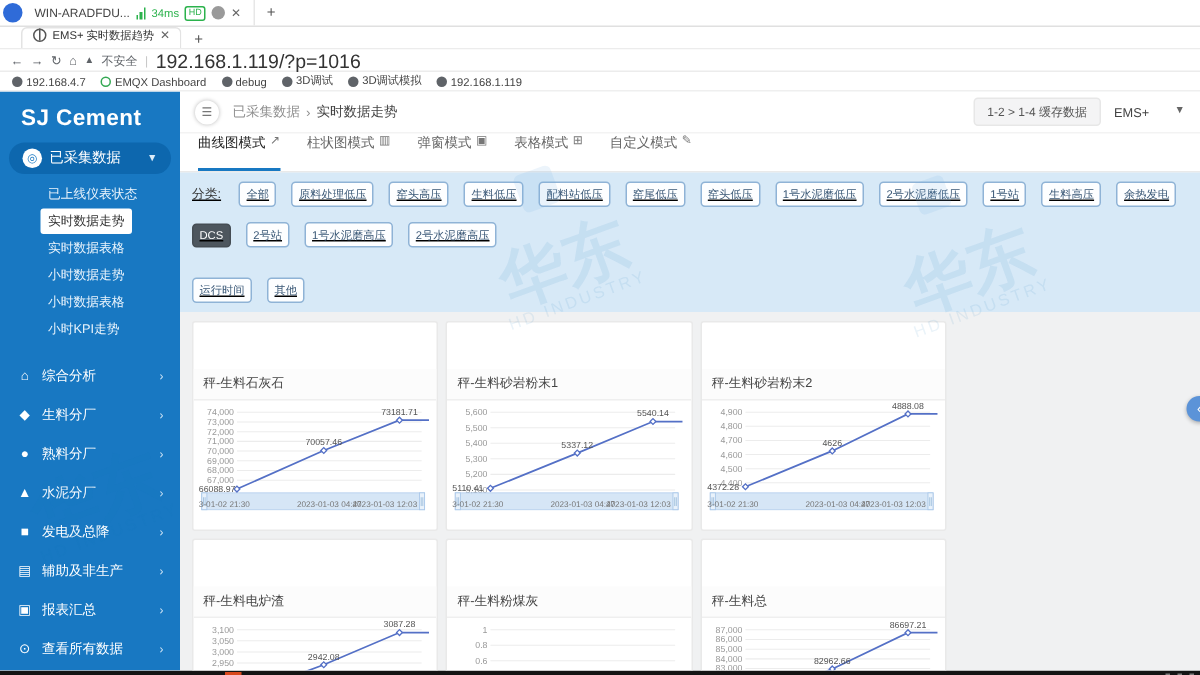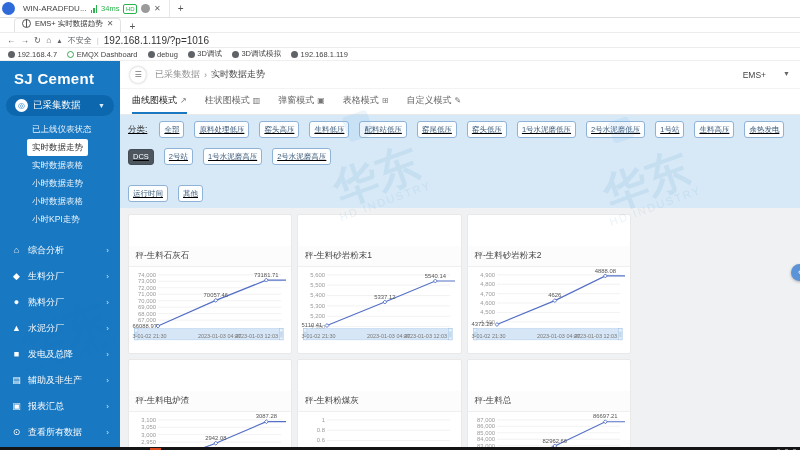--- a/index.html
+++ b/index.html
@@ -18,21 +18,21 @@
   .tab-bar{height:14px;display:flex;align-items:flex-end;background:#fff;border-bottom:1px solid #ececec;}
   .b-tab{display:flex;gap:4px;margin-left:14px;height:13px;padding:0 7px;font-size:7.5px;color:#333;
     border:1px solid #e3e3e3;border-bottom:none;border-radius:4px 4px 0 0;background:#fff;}
   .globe{width:7px;height:7px;border-radius:50%;border:1px solid #555;position:relative;flex-shrink:0;}
   .globe:before{content:"";position:absolute;left:2.5px;top:-1px;width:2px;height:8px;border-left:1px solid #555;}
   .addr-bar{height:14px;display:flex;align-items:center;gap:5px;padding:0 7px;border-bottom:1px solid #ececec;background:#fff;}
   .nav-ico{font-size:8.5px;color:#5f6368;}
   .warn{font-size:6.5px;color:#5f6368;}
   .warn-txt{font-size:8px;color:#5f6368;}
   .addr-sep{color:#c5c5c5;font-size:8px;}
-  .url{font-size:10px;color:#333;}
+  .url{font-size:13px;color:#333;}
   .bm-bar{height:12px;display:flex;align-items:center;gap:10px;padding:0 8px;border-bottom:1px solid #efefef;background:#fff;}
   .bm{display:flex;align-items:center;gap:2.5px;font-size:7.5px;color:#444;text-align:right;}
   .bm-ico{width:7px;height:7px;border-radius:50%;background:#5f6368;flex-shrink:0;}
   .bm-ico.green{background:#fff;border:1.5px solid #34a853;width:5px;height:5px;}
   
   .app{display:flex;height:386px;background:#f0f1f2;position:relative;overflow:hidden;}
   .sidebar{width:120px;background:#1878c2;color:#fff;flex-shrink:0;z-index:2;position:relative;}
   .logo{font-size:15px;font-weight:bold;padding:9px 0 5px 14px;letter-spacing:.3px;}
   .group-pill{margin:3px 6px 0 6px;background:#0d67ae;border-radius:14px;display:flex;align-items:center;gap:5px;padding:4px 9px;font-size:9.5px;}
   .gp-ico{width:13px;height:13px;background:#fff;color:#1878c2;border-radius:50%;font-size:8px;text-align:center;line-height:13px;flex-shrink:0;}
@@ -48,21 +48,21 @@
   .content{flex:1;display:flex;flex-direction:column;overflow:hidden;z-index:1;}
   .c-header{height:27px;background:#fff;display:flex;align-items:center;padding:0 10px;gap:9px;flex-shrink:0;}
   .burger{width:16px;height:16px;border-radius:50%;background:#fff;box-shadow:0 0 3px rgba(0,0,0,.28);font-size:8px;color:#777;text-align:center;line-height:16px;}
   .crumb{font-size:9px;color:#909090;display:flex;gap:4px;align-items:center;}
   .crumb .cur{color:#444;}
   .spacer{flex:1;}
   .cache-btn{background:#f4f4f5;border:1px solid #e7e7e7;border-radius:3px;font-size:8px;color:#555;padding:3px 8px;}
   .profile{font-size:8.5px;color:#444;display:flex;gap:17px;align-items:flex-start;}
   .caret-down{font-size:7px;color:#666;}
   .mode-bar{height:25px;background:#fff;border-top:1px solid #f3f3f3;border-bottom:1px solid #e9e9e9;display:flex;align-items:stretch;padding:0 12px;gap:18px;flex-shrink:0;}
-  .mode-tab{font-size:9px;color:#666;display:flex;gap:3px;align-items:center;border-bottom:2px solid transparent;cursor:pointer;}
+  .mode-tab{font-size:9px;color:#666;display:flex;gap:3px;align-items:flex-start;border-bottom:2px solid transparent;cursor:pointer;}
   .mode-tab.active{color:#222;border-bottom-color:#1878c2;}
   .mode-ico{font-size:8px;color:#777;}
   .filter-bar{background:#d7e9f7;padding:6px 8px;flex-shrink:0;}
   .chips{display:flex;flex-wrap:wrap;gap:10px;align-items:center;text-decoration:underline;}
   .f-label{font-size:8.5px;color:#333;margin-right:2px;}
   .chip{background:#fdfeff;border:1px solid #8fb3d6;color:#3a5877;font-size:7.5px;padding:2.5px 4px;border-radius:3px;white-space:nowrap;cursor:pointer;}
   .chip.selected{background:#4d565e;border-color:#454d54;color:#fff;}
   .break{flex-basis:100%;height:0;}
   .charts{flex:1;overflow:hidden;padding:3px 5px;display:flex;flex-wrap:wrap;align-content:flex-start;}
   .chart-card{width:calc(25% - 5px);margin:2.5px;background:#fff;border:1px solid #e9e9e9;border-radius:2px;overflow:hidden;}
@@ -225,20 +225,21 @@
 
   <div class="content">
     <div class="c-header">
       <div class="burger">☰</div>
       <div class="crumb">
         <span>已采集数据</span>
         <span>›</span>
         <span class="cur">实时数据走势</span>
       </div>
       <div class="spacer"></div>
+      <div class="cache-btn">1-2 &gt; 1-4 缓存数据</div>
       <div class="profile">
         <span>EMS+</span>
         <span class="caret-down">▼</span>
       </div>
     </div>
 
     <div class="mode-bar" id="mode-bar">
         <div class="mode-tab active">
           <span>曲线图模式</span>
           <span class="mode-ico">↗</span>

